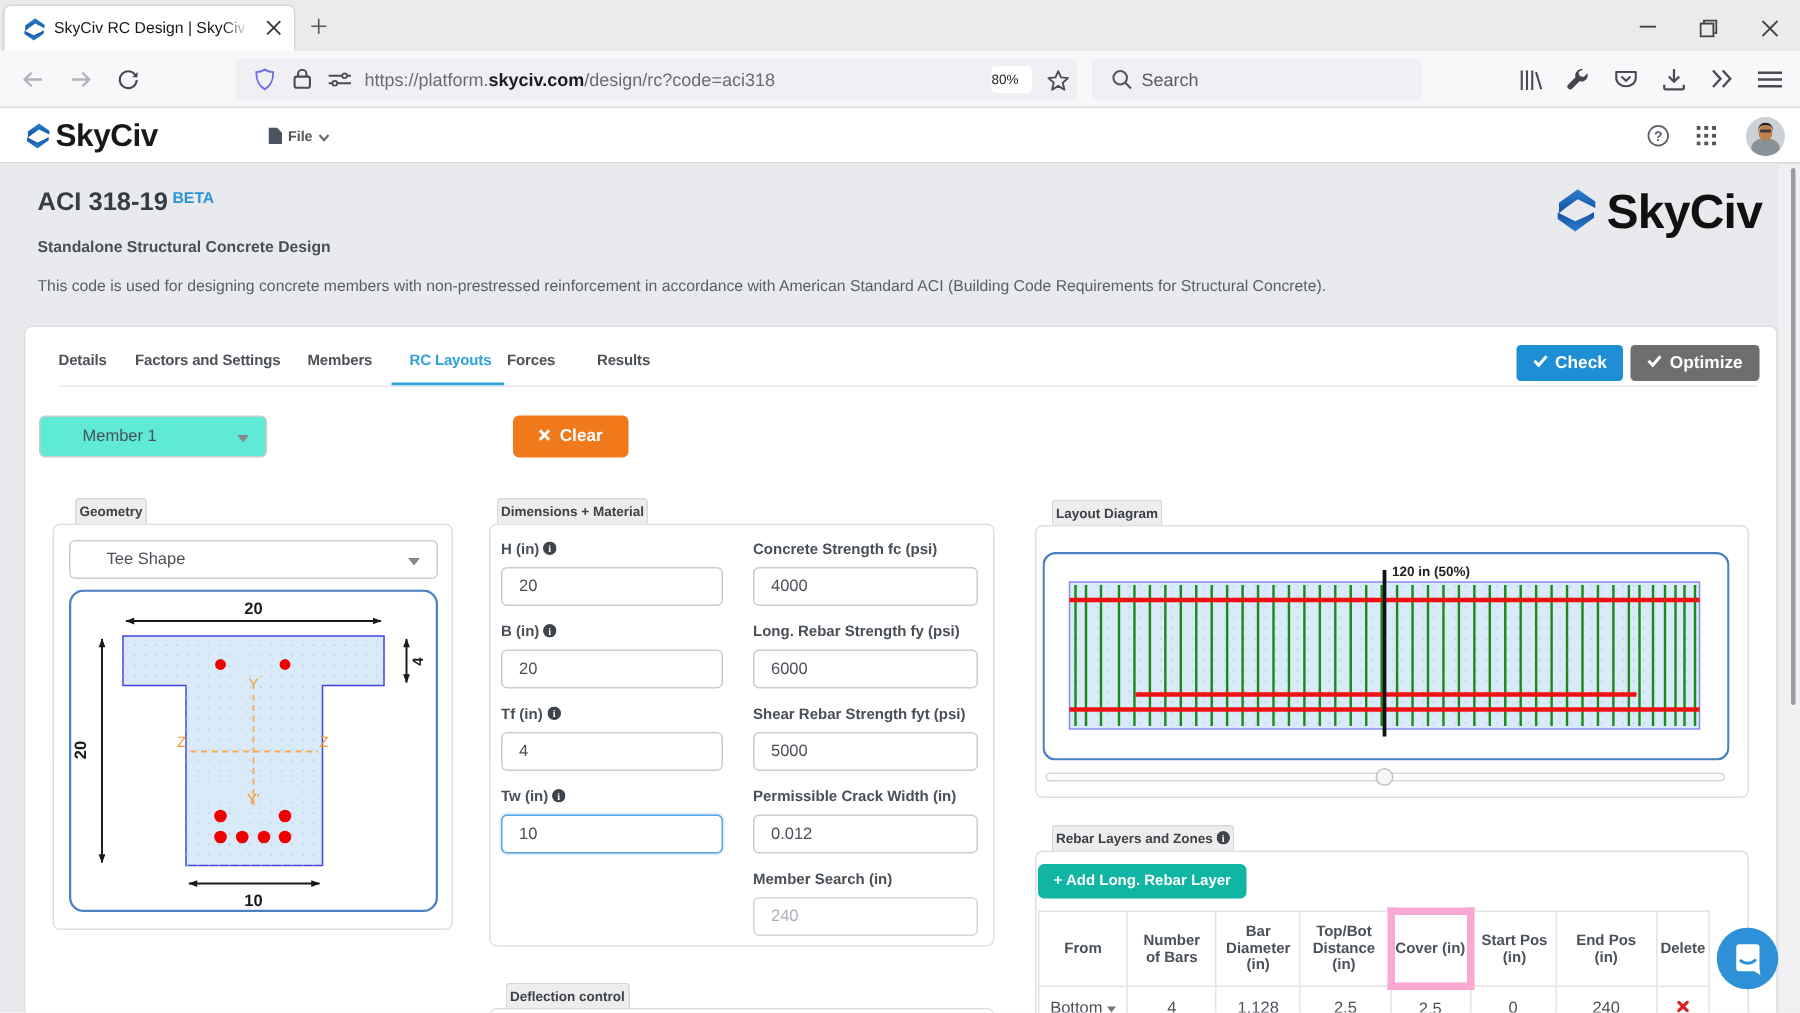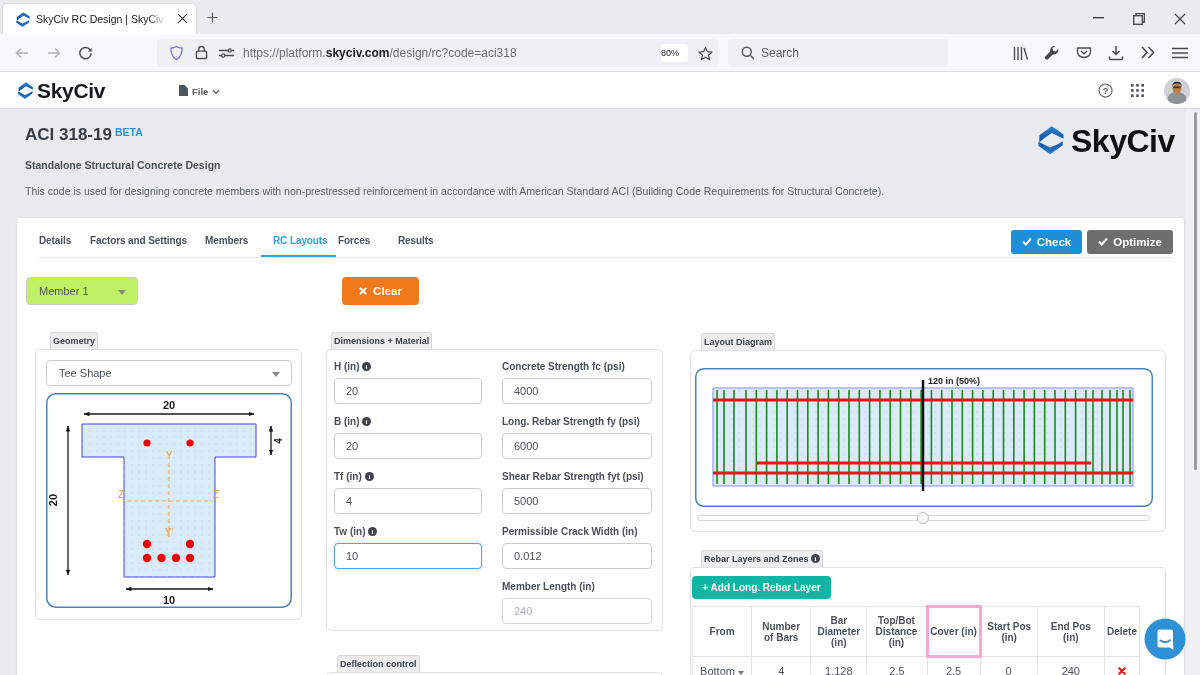--- a/index.html
+++ b/index.html
@@ -29,21 +29,21 @@
 
 #maincard{position:absolute;left:16px;top:217px;width:1169px;height:470px;background:#fff;border:1px solid #e0e0e3;border-radius:5px;box-shadow:0 1px 2px rgba(0,0,0,.04);}
 .tabs span{position:absolute;top:17px;font-size:10px;font-weight:600;color:#4b5158;white-space:nowrap;letter-spacing:-0.1px;}
 .tabs .active{color:#2da2dc;}
 #underline{position:absolute;left:244px;top:37px;width:75px;height:2px;background:#2da2dc;}
 #tabline{position:absolute;left:22px;top:39px;width:1133px;height:1px;background:#e8e8ea;}
 .btn{position:absolute;height:24px;border-radius:3px;color:#fff;font-size:11.5px;font-weight:bold;text-align:center;line-height:24px;}
 #btncheck{left:994px;top:12px;width:71px;background:#1e8fd5;}
 #btnopt{left:1070px;top:12px;width:86px;background:#6e6e6e;}
 
-#memsel{position:absolute;left:9px;top:59px;width:112px;height:28px;border:1px solid #ccc;border-radius:4px;background:#bef264;font-size:11px;color:#4b5158;line-height:26px;padding-left:12px;}
+#memsel{position:absolute;left:9px;top:59px;width:152px;height:28px;border:1px solid #ccc;border-radius:4px;background:#5eead4;font-size:11px;color:#4b5158;line-height:26px;padding-left:28px;}
 #btnsave{left:154px;top:59px;width:120px;height:28px;line-height:28px;background:#10b5a3;border-radius:4px;}
 #btnclear{left:283px;top:59px;width:77px;height:28px;line-height:28px;background:#f0791c;border-radius:4px;margin-left:42px;}
 
 .ptab{position:absolute;height:17px;background:#ededee;border:1px solid #d8d8da;border-bottom:none;border-radius:3px 3px 0 0;font-size:9px;font-weight:bold;color:#3c4248;line-height:16px;padding:0 2px;white-space:nowrap;}
 .panel{position:absolute;background:#fff;border:1px solid #e0e0e3;border-radius:5px;}
 
 .flabel{position:absolute;font-size:10px;font-weight:bold;color:#484f57;white-space:nowrap;}
 .finput{position:absolute;width:148px;height:26px;border:1px solid #ccc;border-radius:4px;background:#fff;font-size:11px;color:#4b5158;line-height:24px;padding-left:11px;}
 .caret{display:inline-block;width:0;height:0;border-left:4px solid transparent;border-right:4px solid transparent;border-top:5px solid #888;}
 </style>
@@ -244,21 +244,21 @@
         <path d="M1,4.5 L3.8,7.5 L9,1.5" fill="none" stroke="#fff" stroke-width="2"></path>
       </svg>Optimize</div>
   <div id="memsel">Member 1<span class="caret" style="position:absolute;right:11px;top:12px"></span></div>
   <div class="btn" id="btnclear"><svg width="8" height="8" viewBox="0 0 9 9" style="margin-right:6px">
         <path d="M1,1 L8,8 M8,1 L1,8" stroke="#fff" stroke-width="2.2"></path>
       </svg>Clear</div>
 </div>
 
 <div class="ptab" style="left:50px;top:332px;">Geometry</div>
 <div class="panel" style="left:35px;top:349px;width:267px;height:271px;"></div>
-<div class="abs" style="left:46px;top:360px;width:246px;height:26px;border:1px solid #ccc;border-radius:4px;background:#fff;font-size:11px;color:#4b5158;line-height:24px;padding-left:12px;">Tee Shape<span class="caret" style="position:absolute;right:11px;top:11px"></span></div>
+<div class="abs" style="left:46px;top:360px;width:246px;height:26px;border:1px solid #ccc;border-radius:4px;background:#fff;font-size:11px;color:#4b5158;line-height:24px;padding-left:24px;">Tee Shape<span class="caret" style="position:absolute;right:11px;top:11px"></span></div>
 <svg class="abs" style="left:46px;top:393px" width="246" height="215" viewBox="0 0 246 215">
   <defs>
     <pattern id="dots" width="7" height="7" patternUnits="userSpaceOnUse">
         <circle cx="2" cy="2" r="0.7" fill="#c2d4e6"></circle>
       </pattern>
     <marker id="ar" markerWidth="7" markerHeight="6" refX="5.5" refY="2.25" orient="auto" markerUnits="userSpaceOnUse">
         <path d="M0,0 L6,2.25 L0,4.5 Z" fill="#1a1a1a"></path>
       </marker>
     <marker id="as" markerWidth="7" markerHeight="6" refX="0.5" refY="2.25" orient="auto" markerUnits="userSpaceOnUse">
         <path d="M6,0 L0,2.25 L6,4.5 Z" fill="#1a1a1a"></path>
@@ -320,21 +320,21 @@
     </svg></div>
 <div class="finput" style="left:334px;top:543px;border:1px solid #56a7e8;box-shadow:0 0 2px rgba(80,160,230,.5);">10</div>
 <div class="flabel" style="left:502px;top:361px;text-align:center;">Concrete Strength fc (psi)</div>
 <div class="finput" style="left:502px;top:378px;width:150px;">4000</div>
 <div class="flabel" style="left:502px;top:416px;">Long. Rebar Strength fy (psi)</div>
 <div class="finput" style="left:502px;top:433px;width:150px;">6000</div>
 <div class="flabel" style="left:502px;top:471px;">Shear Rebar Strength fyt (psi)</div>
 <div class="finput" style="left:502px;top:488px;width:150px;">5000</div>
 <div class="flabel" style="left:502px;top:526px;">Permissible Crack Width (in)</div>
 <div class="finput" style="left:502px;top:543px;width:150px;">0.012</div>
-<div class="flabel" style="left:502px;top:581px;">Member Length (in)</div>
+<div class="flabel" style="left:502px;top:581px;">Member Search (in)</div>
 <div class="finput" style="left:502px;top:598px;width:150px;color:#aab0b6;border-color:#d5d5d8;">240</div>
 
 <div class="ptab" style="left:337px;top:655px;">Deflection control</div>
 <div class="panel" style="left:326px;top:672px;width:337px;height:10px;"></div>
 
 <div class="ptab" style="left:701px;top:333px;">Layout Diagram</div>
 <div class="panel" style="left:690px;top:350px;width:476px;height:182px;"></div>
 <svg class="abs" style="left:695px;top:368px" width="458" height="139" viewBox="0 0 458 139">
   <defs>
       <pattern id="dots2" width="7" height="7" patternUnits="userSpaceOnUse">
@@ -406,21 +406,21 @@
     </svg></div>
 <div class="panel" style="left:690px;top:567px;width:476px;height:115px;"></div>
 <div class="btn" style="left:692px;top:576px;width:139px;height:23px;line-height:23px;background:#10b5a3;border-radius:4px;font-size:10px;">+ Add Long. Rebar Layer</div>
 <table class="abs" style="left:692px;top:605px;width:448px;border-collapse:collapse;font-size:10px;color:#4b5158;text-align:center;background:#fff;" cellspacing="0">
   <tbody>
       <tr style="font-weight:bold;height:50px;">
     <td style="border:1px solid #e3e3e3;width:59px;">From</td>
     <td style="border:1px solid #e3e3e3;width:59px;">Number<br>of Bars</td>
     <td style="border:1px solid #e3e3e3;width:56px;">Bar<br>Diameter<br>(in)</td>
     <td style="border:1px solid #e3e3e3;width:60px;">Top/Bot<br>Distance<br>(in)</td>
-    <td style="border:3px solid #f9a8d4;width:53px;">Cover (in)</td>
+    <td style="border:5px solid #f9a8d4;width:53px;">Cover (in)</td>
     <td style="border:1px solid #e3e3e3;width:57px;">Start Pos<br>(in)</td>
     <td style="border:1px solid #e3e3e3;width:67px;">End Pos<br>(in)</td>
     <td style="border:1px solid #e3e3e3;width:35px;">Delete</td>
   </tr>
   <tr style="height:28px;font-size:11px;">
     <td style="border:1px solid #e3e3e3;">Bottom <span class="caret" style="border-top-color:#777;border-left-width:3.5px;border-right-width:3.5px;border-top-width:4.5px;"></span></td>
     <td style="border:1px solid #e3e3e3;">4</td>
     <td style="border:1px solid #e3e3e3;">1.128</td>
     <td style="border:1px solid #e3e3e3;">2.5</td>
     <td style="border:1px solid #e3e3e3;">2.5</td>

